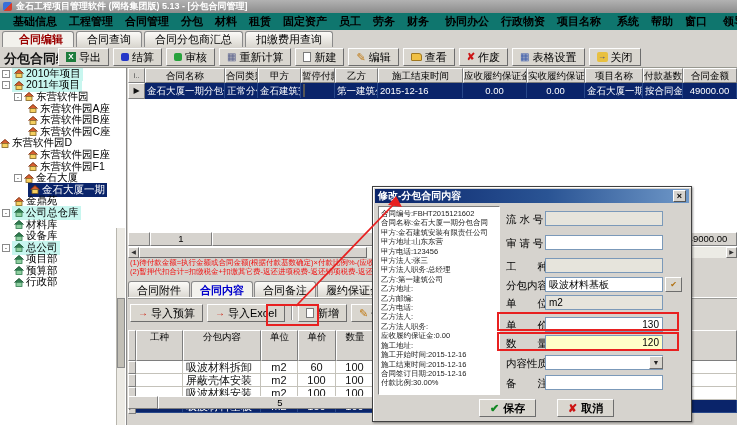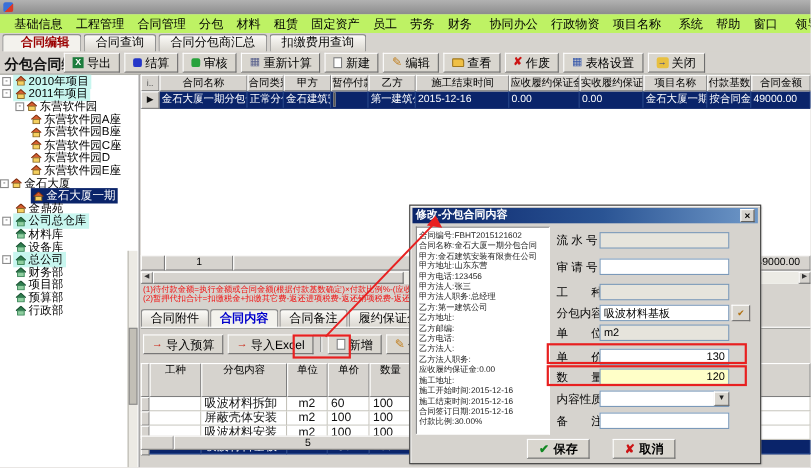--- a/index.html
+++ b/index.html
@@ -7,22 +7,22 @@
   #screen { position:relative; width:737px; height:425px; background:#d6d3ce; overflow:hidden; font-family:"Liberation Sans",sans-serif; }
 
   
   .titlebar { position:absolute; left:0; top:0; width:737px; height:13px;
     background:linear-gradient(#b2b2b2,#8c8c8c); color:#fff; font-size:9px; font-weight:bold;
     line-height:13px; padding-left:16px; white-space:nowrap; }
   .app-icon { position:absolute; left:3px; top:2px; width:9px; height:9px;
     background:linear-gradient(135deg,#3a6fd8 55%,#d83a2a 55%); border-radius:2px; }
 
   
-  .menubar { position:absolute; left:0; top:13px; width:737px; height:17px; background:#bef264;
-    display:flex; align-items:center; font-size:11px; color:#000; white-space:nowrap; }
+  .menubar { position:absolute; left:0; top:13px; width:737px; height:17px; background:#0f766e;
+    display:flex; align-items:center; font-size:11px; color:#000; white-space:nowrap;font-weight:bold; }
   .menu-logo { width:10px; height:10px; margin:0 4px 0 3px;
     background:linear-gradient(135deg,#3a6fd8 55%,#d8b42a 55%); border-radius:2px; }
   .menu-item { padding:0 6px; }
   .menu-sep { width:1px; height:12px; background:#8f8f8f; box-shadow:1px 0 0 #fff; margin:0 2px; }
 
   
   .tabrow { position:absolute; left:0; top:30px; width:737px; height:17px; background:#d6d3ce;
     display:flex; align-items:flex-end; padding-left:2px; }
   .tab { height:16px; line-height:15px; padding:0 10px; font-size:11px; margin-right:2px;
     border:1px solid #8a8a8a; border-bottom:none; border-radius:3px 3px 0 0;
@@ -66,21 +66,21 @@
   
   .main-bg { position:absolute; left:128px; top:68px; width:609px; height:190px; background:#fff; }
   .grow { display:flex; }
   .gh { background:#d6d3ce; border:1px solid; border-color:#fff #7e7e7e #7e7e7e #fff; height:15px;
     font-size:9.5px; line-height:13px; text-align:center; overflow:hidden; white-space:nowrap; flex:none; }
   .gc { height:15px; font-size:9.5px; line-height:15px; padding:0 2px; overflow:hidden; white-space:nowrap;
     border-right:1px solid #28488a; flex:none; }
   .selrow { background:#0a246a; color:#fff; }
   .indcell { background:#d6d3ce; color:#111; border:1px solid; border-color:#fff #7e7e7e #7e7e7e #fff;
     text-align:center; font-size:8px; line-height:14px; }
-  .num { text-align:left; }
+  .num { text-align:center; }
   .cbx { width:9px; height:9px; background:#fff; border:1px solid #555; margin:2px auto 0; }
   .sumrow { position:absolute; left:0; top:164px; display:flex; height:14px; }
   .sumc { background:#d6d3ce; border:1px solid; border-color:#fff #7e7e7e #7e7e7e #fff; font-size:9.5px;
     line-height:12px; text-align:center; overflow:hidden; flex:none; }
   .hscroll { position:absolute; left:0; top:179px; width:609px; height:11px; background:#ecebe5; display:flex; }
   .sbtn { width:11px; height:11px; background:#d6d3ce; border:1px solid; border-color:#fff #6d6d6d #6d6d6d #fff;
     font-size:6px; text-align:center; line-height:9px; color:#333; flex:none; }
   .sthumb { width:228px; height:11px; background:#d6d3ce; border:1px solid; border-color:#fff #6d6d6d #6d6d6d #fff; }
 
   
@@ -136,20 +136,21 @@
   .ann { position:absolute; border:2px solid #e82020; z-index:60; pointer-events:none; }
   #annline { position:absolute; left:0; top:0; z-index:55; pointer-events:none; }
 </style>
 </head>
 <body>
 
 <div id="screen">
 
   <div class="titlebar">
     <span class="app-icon"></span>
+    <span>金石工程项目管理软件 (网络集团版) 5.13 - [分包合同管理]</span>
   </div>
 
   <div class="menubar">
     <span class="menu-logo"></span>
     <span class="menu-item">基础信息</span>
     <span class="menu-item">工程管理</span>
     <span class="menu-item">合同管理</span>
     <span class="menu-item">分包</span>
     <span class="menu-item">材料</span>
     <span class="menu-item">租赁</span>
@@ -268,35 +269,42 @@
         </svg>
         <span>东营软件园B座</span>
       </div>
     <div class="titem" style="padding-left:28px">
         <svg width="10" height="9">
           <path d="M0.5 4.5 L5 0.5 L9.5 4.5" fill="#d86030" stroke="#803010"></path>
           <rect x="2" y="4.5" width="6" height="4" fill="#f5d060" stroke="#806020" stroke-width="0.8"></rect>
         </svg>
         <span>东营软件园C座</span>
       </div>
+    <div class="titem" style="">
+        <svg width="10" height="9">
+          <path d="M0.5 4.5 L5 0.5 L9.5 4.5" fill="#d86030" stroke="#803010"></path>
+          <rect x="2" y="4.5" width="6" height="4" fill="#f5d060" stroke="#806020" stroke-width="0.8"></rect>
+        </svg>
+        <span>东营软件园D</span>
+      </div>
     <div class="titem" style="padding-left:28px">
         <svg width="10" height="9">
           <path d="M0.5 4.5 L5 0.5 L9.5 4.5" fill="#d86030" stroke="#803010"></path>
           <rect x="2" y="4.5" width="6" height="4" fill="#f5d060" stroke="#806020" stroke-width="0.8"></rect>
         </svg>
-        <span>东营软件园D</span>
+        <span>东营软件园E座</span>
       </div>
     <div class="titem" style="padding-left:28px">
         <svg width="10" height="9">
           <path d="M0.5 4.5 L5 0.5 L9.5 4.5" fill="#d86030" stroke="#803010"></path>
           <rect x="2" y="4.5" width="6" height="4" fill="#f5d060" stroke="#806020" stroke-width="0.8"></rect>
         </svg>
-        <span>东营软件园E座</span>
-      </div>
-    <div class="titem" style="">
+        <span>东营软件园F1</span>
+      </div>
+    <div class="titem" style="padding-left:14px">
         <span class="exp">-</span>
         <svg width="10" height="9">
           <path d="M0.5 4.5 L5 0.5 L9.5 4.5" fill="#d86030" stroke="#803010"></path>
           <rect x="2" y="4.5" width="6" height="4" fill="#f5d060" stroke="#806020" stroke-width="0.8"></rect>
         </svg>
         <span>金石大厦</span>
       </div>
     <div class="titem" style="padding-left:28px">
         <span class="sel">
           <svg width="10" height="9">
@@ -339,27 +347,20 @@
       </div>
     <div class="titem" style="padding-left:2px">
         <span class="exp">-</span>
         <span class="hl">
           <svg width="10" height="9">
             <path d="M0.5 4.5 L5 0.5 L9.5 4.5" fill="#2f7d4f" stroke="#1d5434"></path>
             <rect x="2" y="4.5" width="6" height="4" fill="#8fce9f" stroke="#2f7d4f" stroke-width="0.8"></rect>
           </svg>
           <span>总公司</span>
         </span>
-      </div>
-    <div class="titem" style="padding-left:14px">
-        <svg width="10" height="9">
-          <path d="M0.5 4.5 L5 0.5 L9.5 4.5" fill="#2f7d4f" stroke="#1d5434"></path>
-          <rect x="2" y="4.5" width="6" height="4" fill="#8fce9f" stroke="#2f7d4f" stroke-width="0.8"></rect>
-        </svg>
-        <span>财务部</span>
       </div>
     <div class="titem" style="padding-left:14px">
         <svg width="10" height="9">
           <path d="M0.5 4.5 L5 0.5 L9.5 4.5" fill="#2f7d4f" stroke="#1d5434"></path>
           <rect x="2" y="4.5" width="6" height="4" fill="#8fce9f" stroke="#2f7d4f" stroke-width="0.8"></rect>
         </svg>
         <span>项目部</span>
       </div>
     <div class="titem" style="padding-left:14px">
         <svg width="10" height="9">

